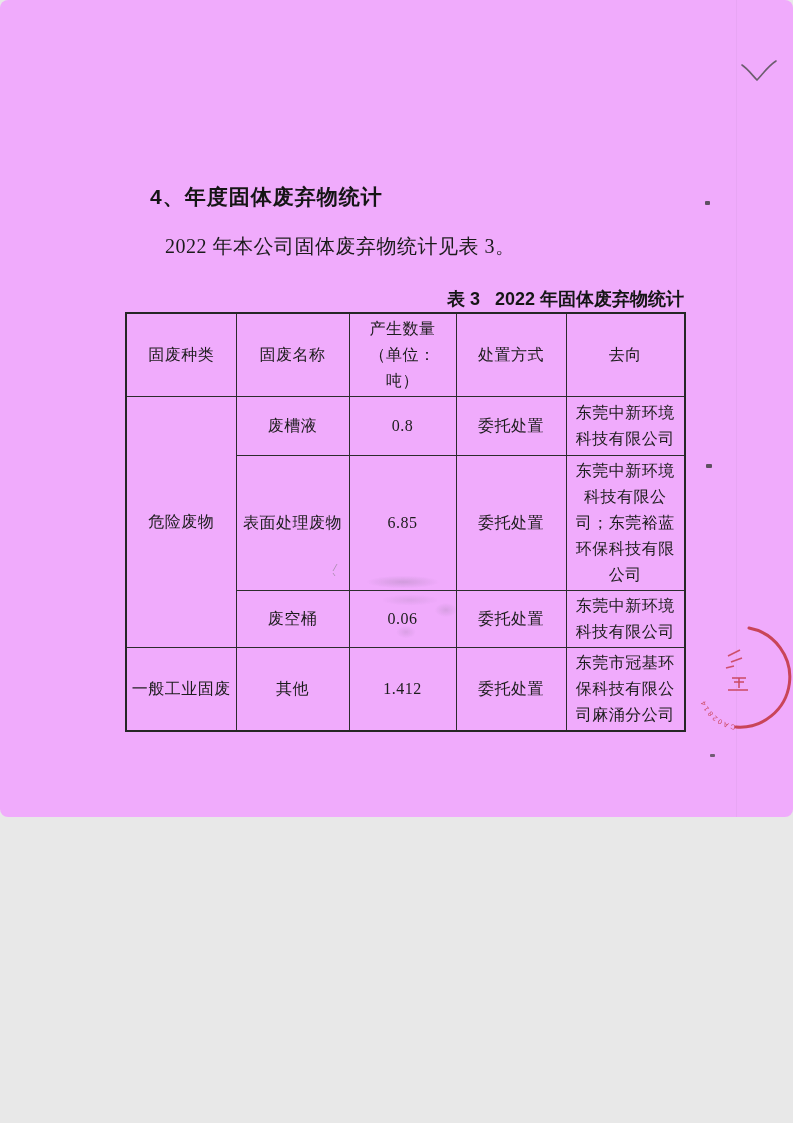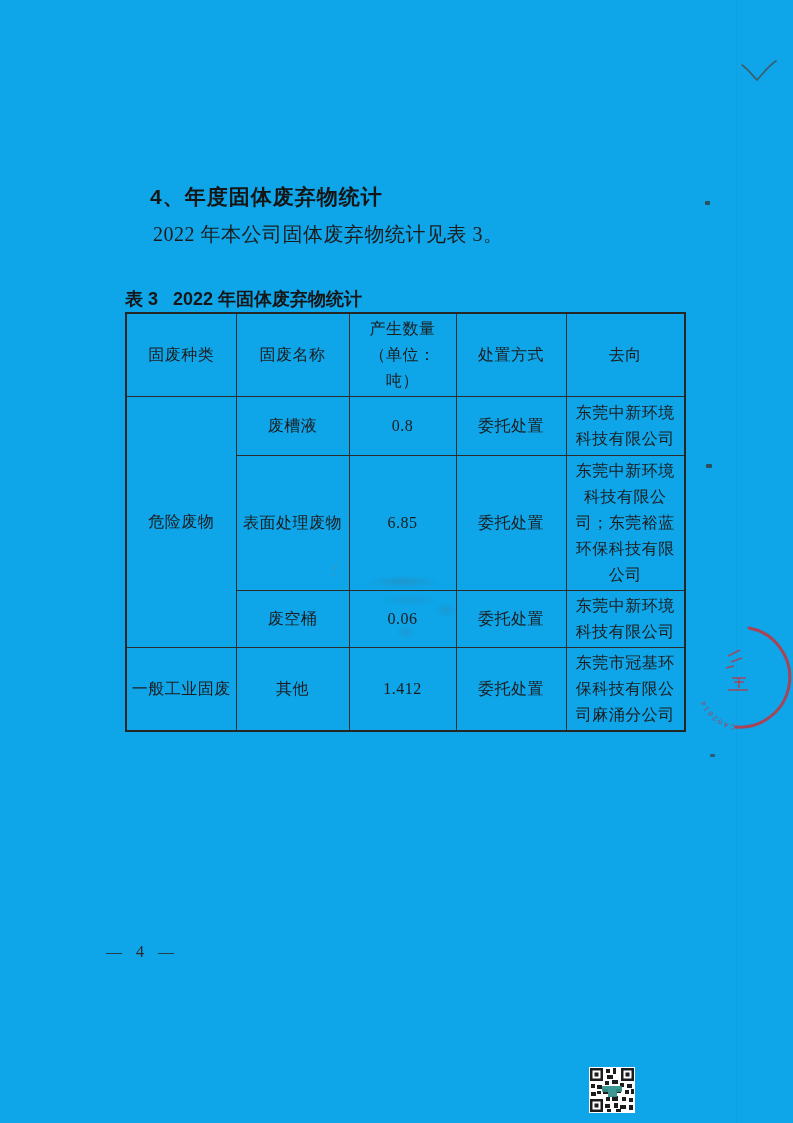--- a/index.html
+++ b/index.html
@@ -1,23 +1,24 @@
 <!DOCTYPE html>
 <html><head>
 <meta charset="utf-8">
 <style>
   html,body{margin:0;padding:0;background:#e8e8e8;}
   .page{
     position:relative;
-    width:793px;height:1123px;
+    width:793px;height:817px;
     margin:0 auto;
-    background:#0ea5e9;
+    background:#f0abfc;
     overflow:hidden;
     font-family:"Liberation Serif","DejaVu Serif",serif;
     color:#1e1e1e;
+    border-radius:8px;
   }
   
   .fold-line{position:absolute;left:736px;top:0;width:1px;height:1123px;background:rgba(60,60,60,0.04);}
   .speck{position:absolute;background:#3a3a3a;border-radius:1px;opacity:0.8;}
   .smudge{
     position:absolute;left:348px;top:570px;width:118px;height:72px;
     background:
       radial-gradient(ellipse 52px 9px at 55px 12px, rgba(90,95,100,0.20), transparent 70%),
       radial-gradient(ellipse 40px 8px at 62px 30px, rgba(90,95,100,0.12), transparent 70%),
       radial-gradient(ellipse 16px 10px at 98px 40px, rgba(90,95,100,0.16), transparent 70%),
@@ -26,26 +27,26 @@
   }
   .pen-tick{position:absolute;left:330px;top:563px;width:10px;height:14px;}
   .checkmark{position:absolute;left:738px;top:54px;width:46px;height:36px;}
 
   .heading{
     position:absolute;left:150px;top:183px;margin:0;
     font-family:"Liberation Sans","DejaVu Sans",sans-serif;
     font-size:21px;font-weight:bold;letter-spacing:1px;color:#151515;
   }
   .intro{
-    position:absolute;left:149px;top:217px;margin:4px;
+    position:absolute;left:149px;top:217px;margin:16px;
     font-size:20px;letter-spacing:0.5px;color:#1b1b1b;
   }
   .table-title{
     position:absolute;left:125px;top:287px;width:559px;margin:0;
-    text-align:left;white-space:pre;
+    text-align:right;white-space:pre;
     font-family:"Liberation Sans","DejaVu Sans",sans-serif;
     font-size:18px;font-weight:bold;color:#161616;
   }
   table.waste{
     position:absolute;left:125px;top:312px;width:559px;
     border-collapse:collapse;table-layout:fixed;
     font-size:16px;letter-spacing:0.5px;color:#1c1c1c;
   }
   table.waste th,table.waste td{
     border:1.6px solid #2c2c2c;

